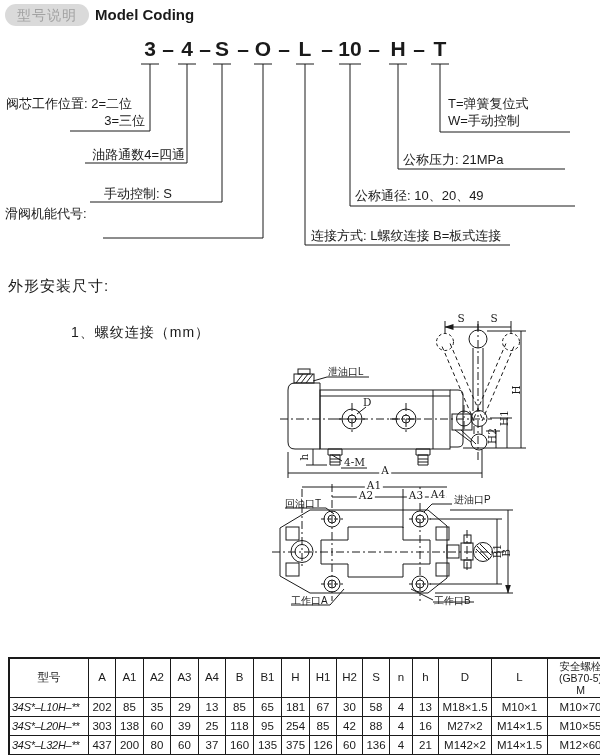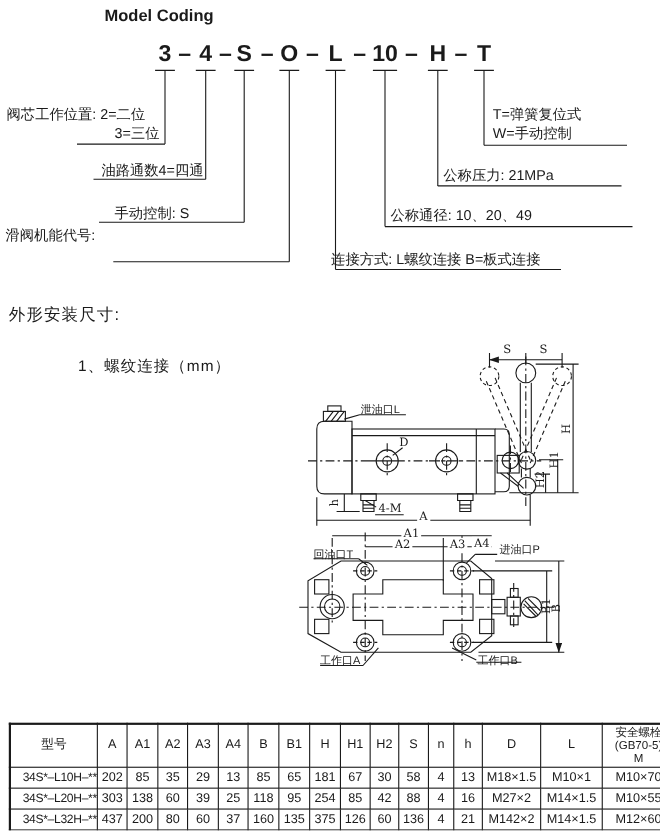--- a/index.html
+++ b/index.html
@@ -18,21 +18,21 @@
   .rot{transform:rotate(-90deg);transform-origin:center;}
   .ctr{transform:translateX(-50%);}
   .wbg{background:#fff;padding:0 2px;}
   svg{position:absolute;left:0;top:0;}
   table.dims{position:absolute;left:8px;top:657px;width:584px;border-collapse:collapse;
              table-layout:fixed;border:2px solid #1a1a1a;}
   table.dims th,table.dims td{border:1px solid #1a1a1a;font-size:11.5px;font-weight:normal;
              text-align:center;padding:0;height:18px;color:#1a1a1a;}
   table.dims th{height:38px;white-space:pre-line;line-height:1.15;}
   table.dims th.last{font-size:10.5px;}
-  table.dims td.model{text-align:right;padding-left:2px;font-size:11px;letter-spacing:-0.3px;}
+  table.dims td.model{text-align:left;padding-left:2px;font-size:11px;letter-spacing:-0.3px;font-style:italic;}
 </style>
 </head>
 <body>
 
 <div id="page">
 
   <svg width="600" height="755" viewBox="0 0 600 755">
     <defs>
       <marker id="ae" markerUnits="userSpaceOnUse" markerWidth="10" markerHeight="7" refX="8.5" refY="3" orient="auto">
           <path d="M0,0 L9,3 L0,6 Z" fill="#1a1a1a"></path>
@@ -108,20 +108,21 @@
 
         <path d="M430,519 H502 M430,584 H502 M450,510 H513 M435,593 H513 M403,489 V528"></path>
 
         <path d="M285,508 H326 M326,508 L334,514 M432,504 H489 M432,504 L424,512 M291,605 H330 M330,605 L344,589 M433,600 L411,589 M433,602 H474"></path>
       </g>
 
       <path marker-start="url(#as)" marker-end="url(#ae)" d="M445,327 H478 M478,327 H511 M496,431 V448 M507,418 V448 M521,331 V448 M313,449 V465 M288,473 H482 M302,487 H447 M332,497 H403 M403,497 H430 M430,497 H447 M497,519 V584 M508,510 V593"></path>
     </g>
   </svg>
 
+  <div class="abs badge" style="background: rgb(218, 218, 218); color: rgb(162, 162, 162);">型号说明</div>
   <div class="abs pagetitle">Model Coding</div>
 
   <div class="abs codechar" style="left:150px">3</div>
   <div class="abs codechar" style="left:168px">–</div>
   <div class="abs codechar" style="left:187px">4</div>
   <div class="abs codechar" style="left:205px">–</div>
   <div class="abs codechar" style="left:222px">S</div>
   <div class="abs codechar" style="left:243px">–</div>
   <div class="abs codechar" style="left:263px">O</div>
   <div class="abs codechar" style="left:284px">–</div>
@@ -131,21 +132,21 @@
   <div class="abs codechar" style="left:374px">–</div>
   <div class="abs codechar" style="left:398px">H</div>
   <div class="abs codechar" style="left:419px">–</div>
   <div class="abs codechar" style="left:440px">T</div>
 
   <div class="abs callout" style="right:468px;top:95px">阀芯工作位置: 2=二位</div>
   <div class="abs callout" style="right:455px;top:112px">3=三位</div>
   <div class="abs callout" style="right:415px;top:146px">油路通数4=四通</div>
   <div class="abs callout" style="right:428px;top:185px">手动控制: S</div>
   <div class="abs callout" style="left:5px;top:205px">滑阀机能代号:</div>
-  <div class="abs callout" style="left:301px;top:227px">连接方式: L螺纹连接  B=板式连接</div>
+  <div class="abs callout" style="left:311px;top:227px">连接方式: L螺纹连接  B=板式连接</div>
   <div class="abs callout" style="left:355px;top:187px">公称通径: 10、20、49</div>
   <div class="abs callout" style="left:403px;top:151px">公称压力: 21MPa</div>
   <div class="abs callout" style="left:448px;top:95px">T=弹簧复位式</div>
   <div class="abs callout" style="left:448px;top:112px">W=手动控制</div>
 
   <div class="abs secTitle" style="left:8px;top:277px">外形安装尺寸:</div>
   <div class="abs subTitle" style="left:71px;top:324px">1、螺纹连接（mm）</div>
 
   <div class="abs dim ctr" style="left:461px;top:312px">S</div>
   <div class="abs dim ctr" style="left:494px;top:312px">S</div>

